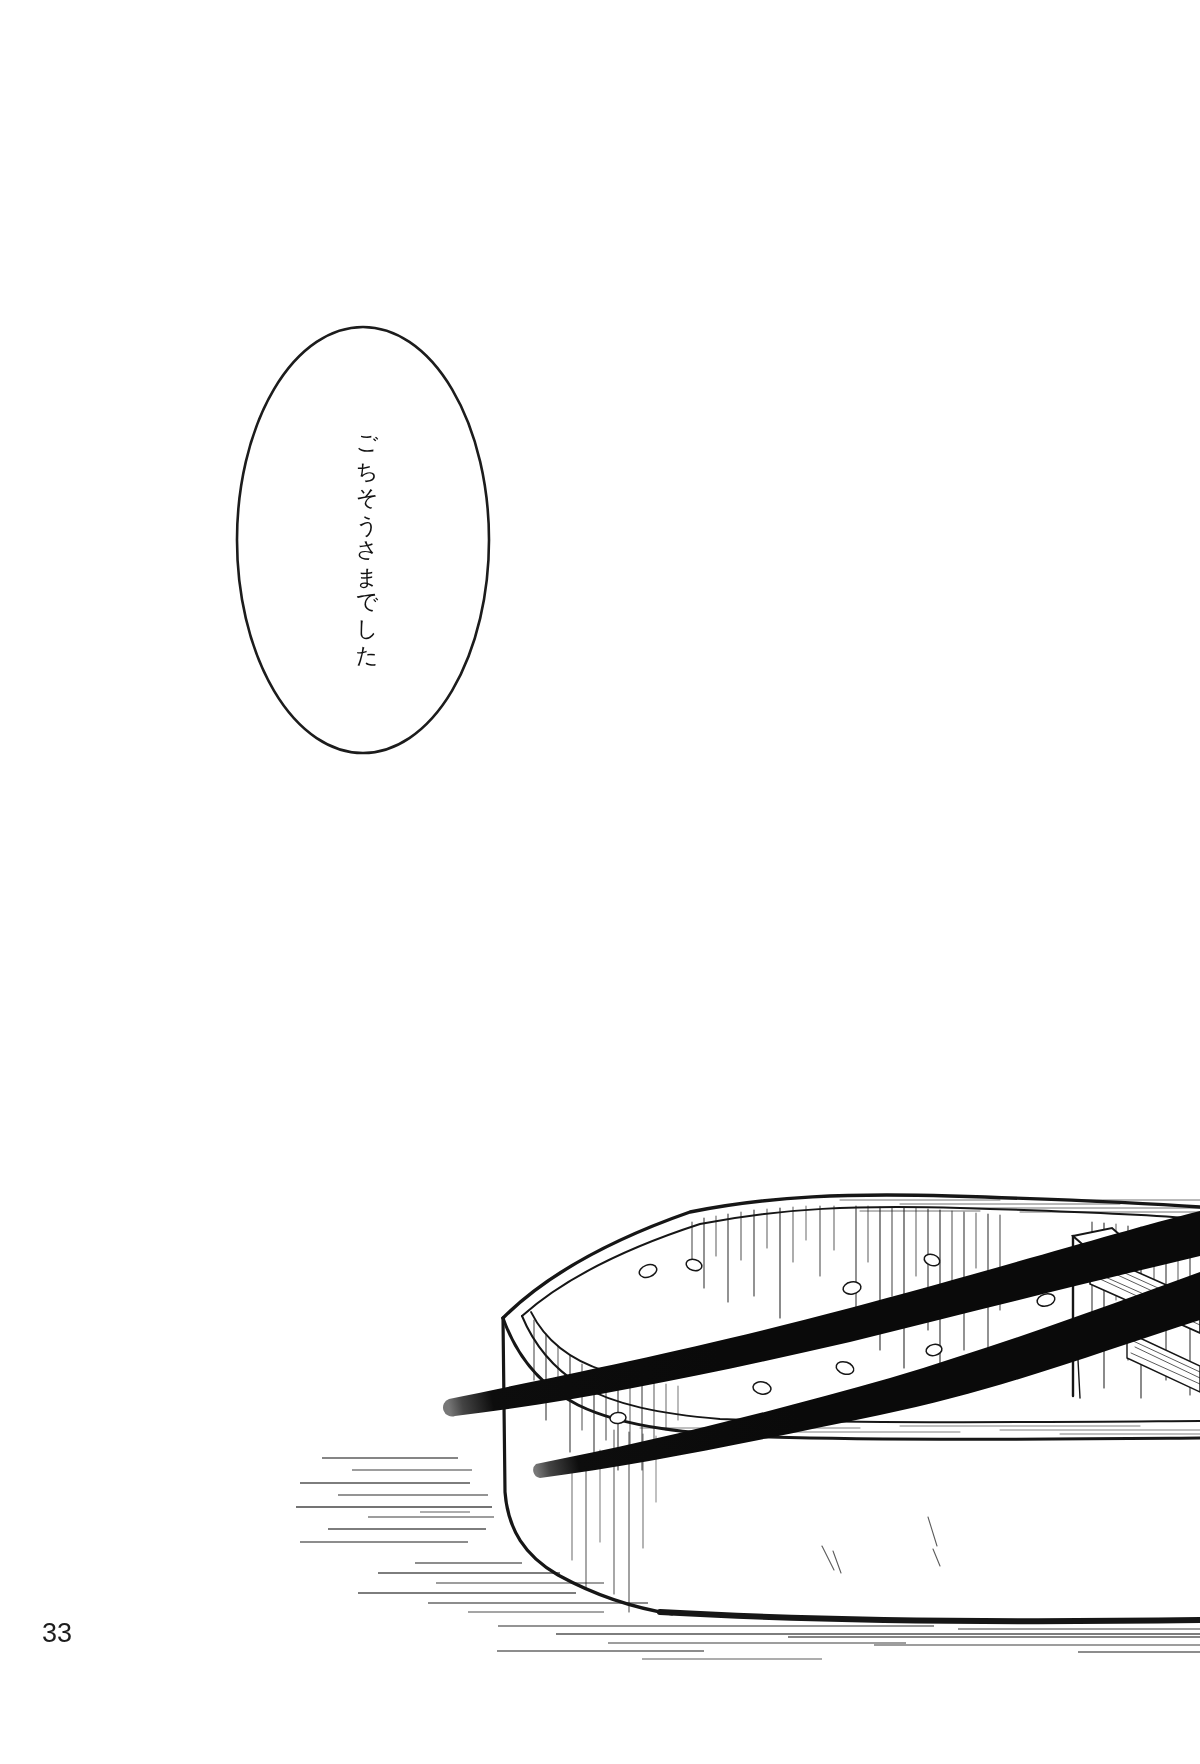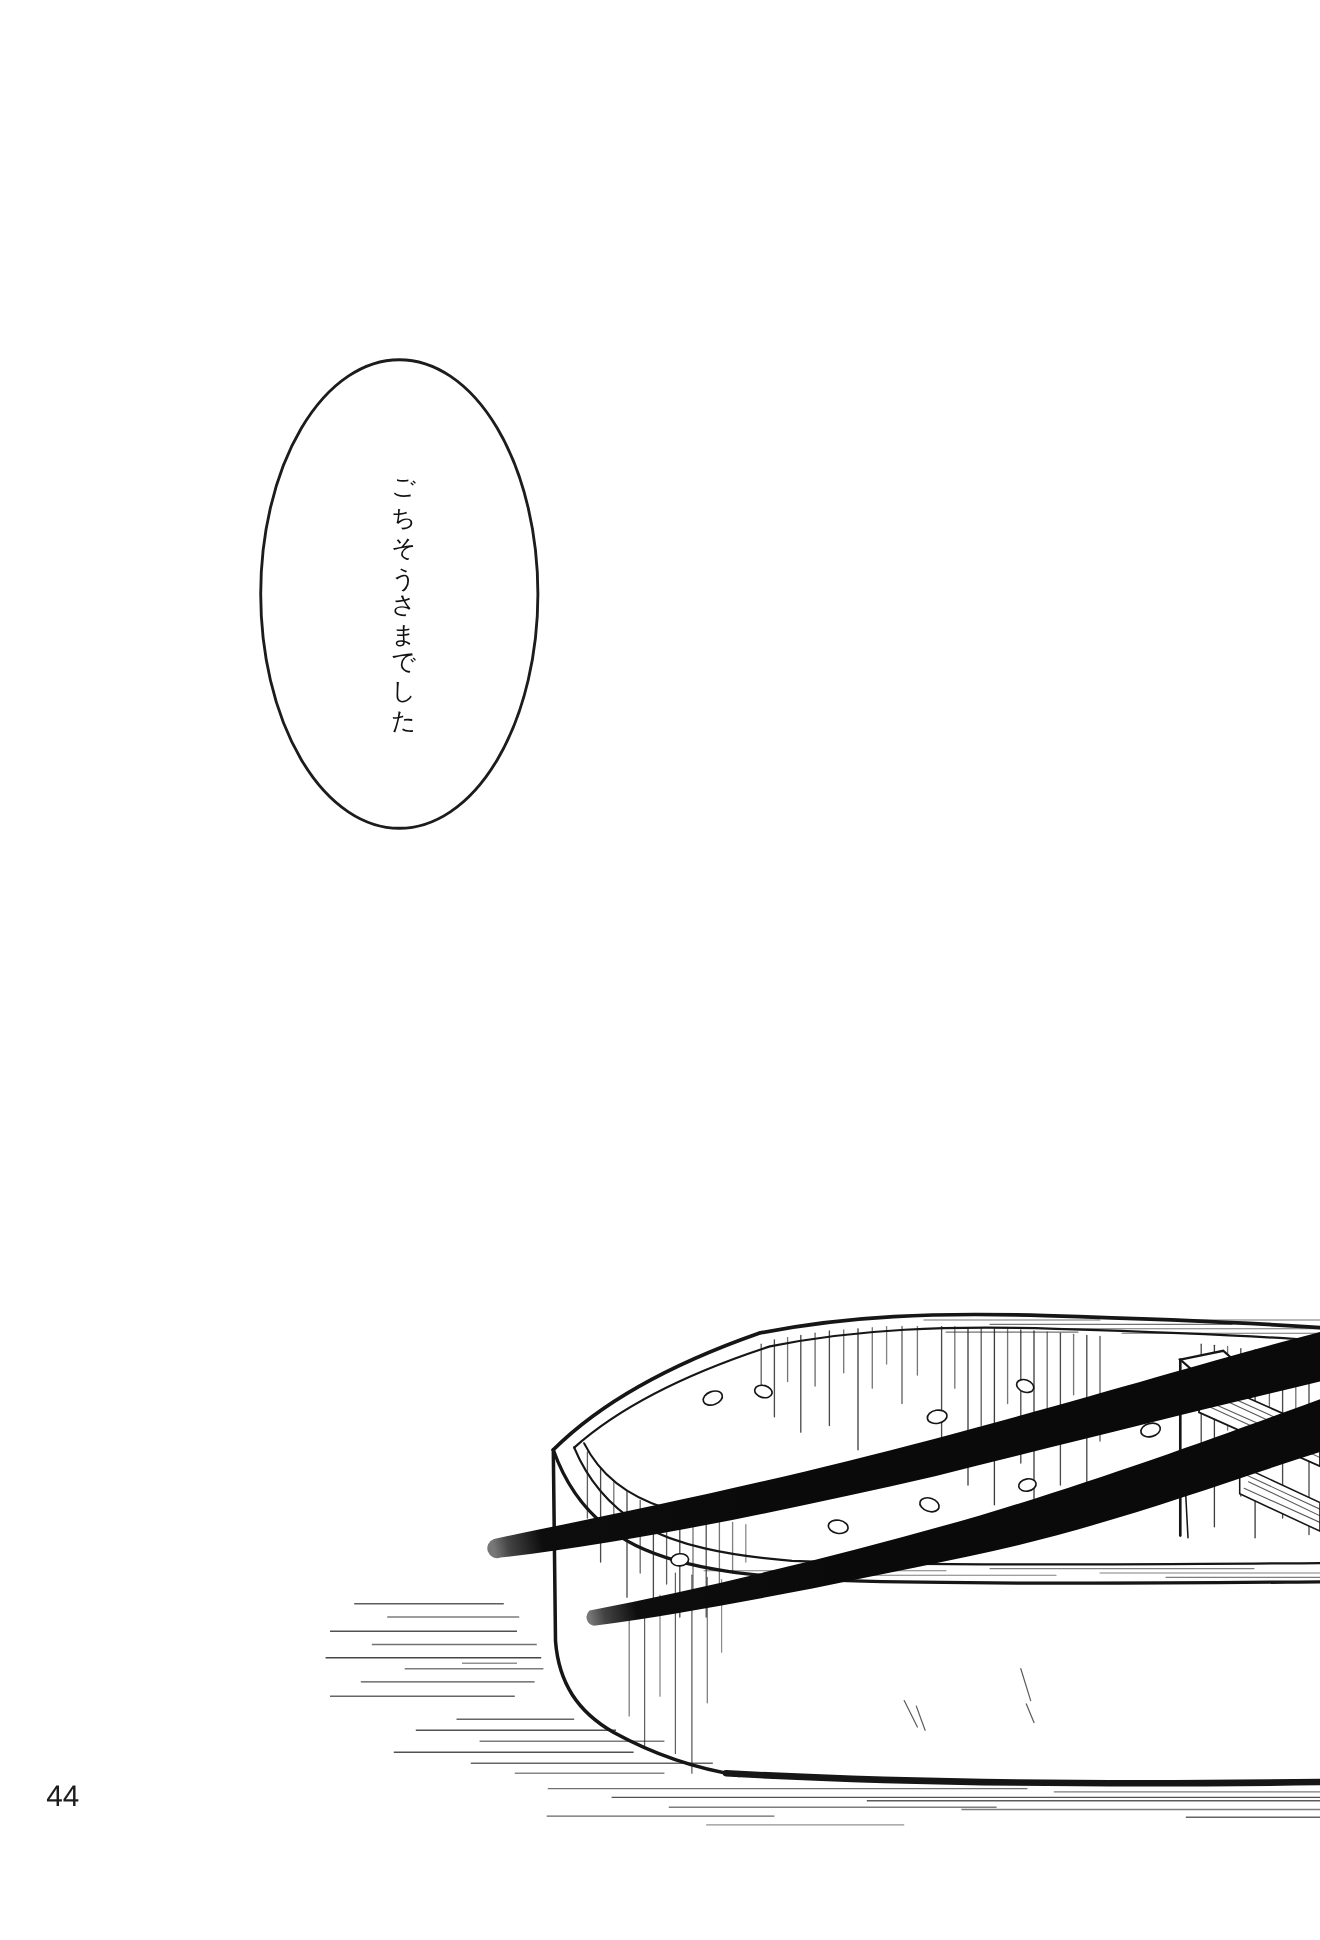--- a/index.html
+++ b/index.html
@@ -237,14 +237,14 @@
            C1010,1342 1115,1303 1200,1272
            L1200,1320
            C1100,1352 1000,1390 880,1415
            C760,1440 645,1464 540,1478
            A8,8 0 0 1 536,1464 Z" fill="url(#gB)"></path>
     </g>
   </svg>
 
   <div class="bubble-text">ごちそうさまでした</div>
 
-  <div class="page-number">44</div>
+  <div class="page-number">33</div>
 </div>
 
 </body></html>

